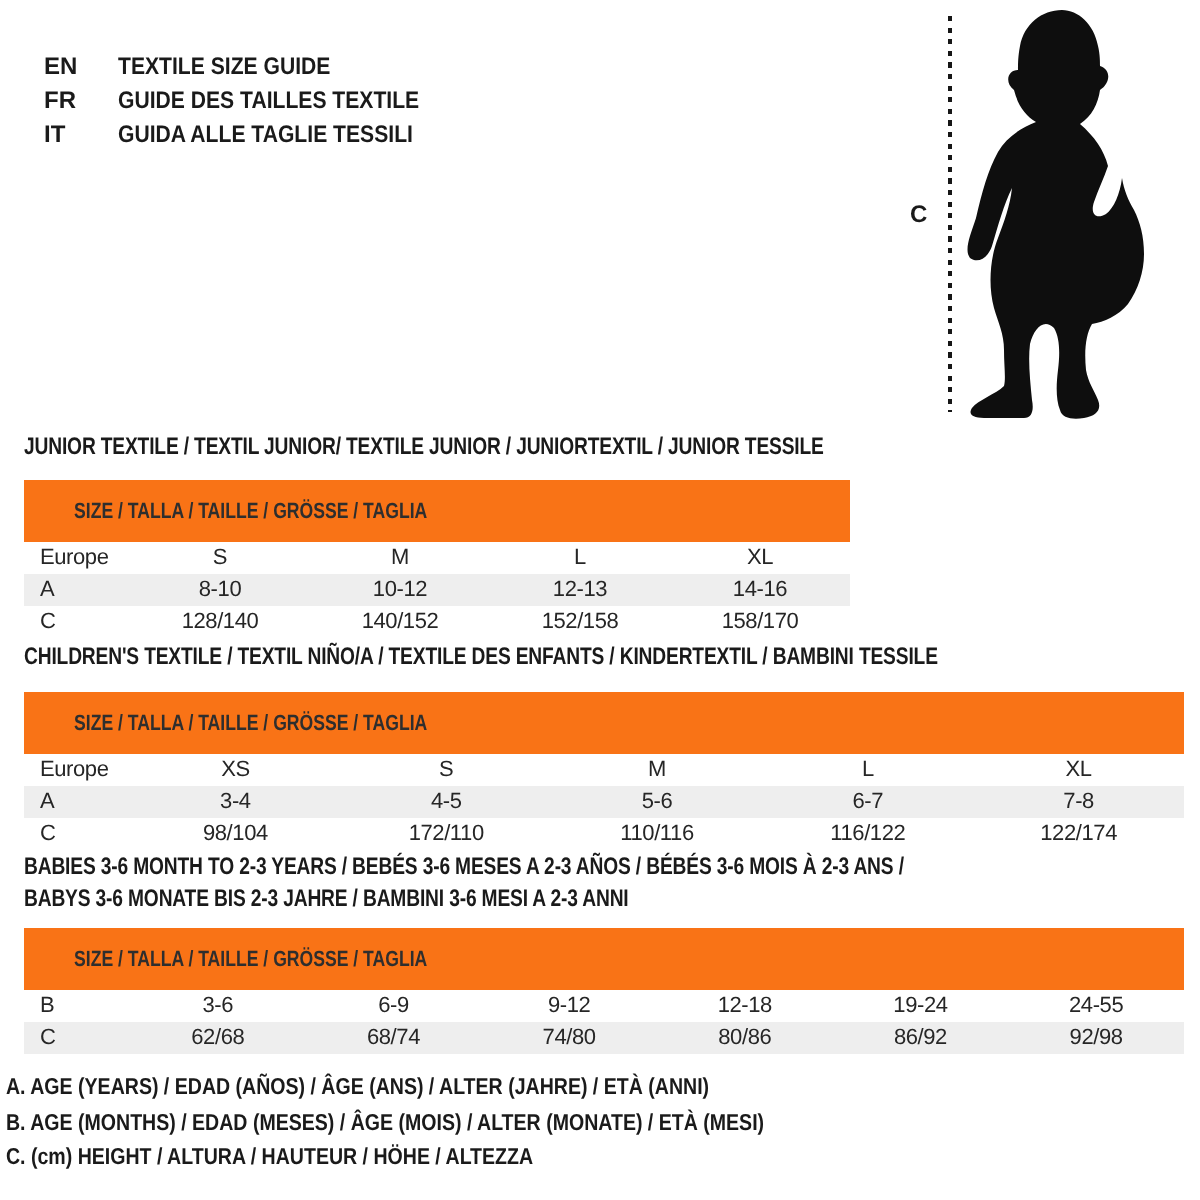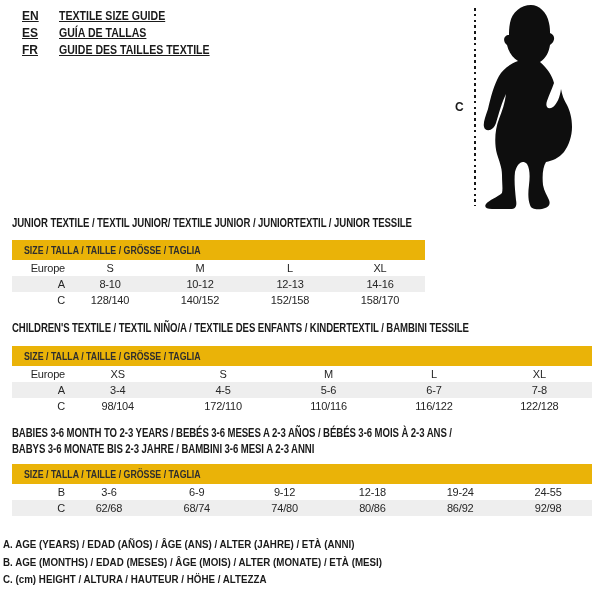--- a/index.html
+++ b/index.html
@@ -1,20 +1,20 @@
 <!DOCTYPE html>
 <html><head>
 <meta charset="utf-8">
 <style>
   html,body{margin:0;padding:0;background:#ffffff;}
   .page{position:relative;width:600px;height:600px;background:#ffffff;overflow:hidden;
         font-family:"Liberation Sans",sans-serif;color:#1a1a1a;}
 
   
-  .lang-block{position:absolute;left:22px;top:9px;text-decoration:underline;}
+  .lang-block{position:absolute;left:22px;top:26px;}
   .lang-row{display:flex;align-items:baseline;height:17px;}
   .lang-code{display:inline-block;width:37px;font-size:12px;font-weight:700;}
   .lang-title{display:inline-block;font-size:12px;font-weight:700;white-space:nowrap;
               transform:scaleX(0.88);transform-origin:0 50%;}
 
   
   .figure-line{position:absolute;left:474px;top:8px;width:2px;height:198px;
                background:repeating-linear-gradient(to bottom,#161616 0px,#161616 2.6px,transparent 2.6px,transparent 5.8px);}
   .figure-label{position:absolute;left:455px;top:100px;font-size:12px;font-weight:700;}
   .silhouette{position:absolute;left:479px;top:1px;}
@@ -26,50 +26,50 @@
   .sec3{top:425px;width:580px;}
   .sec-title{margin:0;font-size:12px;font-weight:700;letter-spacing:-0.1px;line-height:15px;
              white-space:nowrap;transform:scaleX(0.8);transform-origin:0 0;}
   .sec3 .sec-title{line-height:16px;}
   .sec-title .tl{display:block;}
   .sec1 .tbl{margin-top:9px;}
   .sec2 .tbl{margin-top:10px;}
   .sec3 .tbl{margin-top:7px;}
 
   
-  .tbl-head{height:20px;background:#eab308;display:flex;align-items:center;padding-left:12px;}
+  .tbl-head{height:31px;background:#f97316;display:flex;align-items:center;padding-left:25px;}
   .tbl-head-text{display:inline-block;font-size:11px;font-weight:700;color:#2e2e2e;white-space:nowrap;
                  transform:scaleX(0.8);transform-origin:0 50%;}
   .tbl-row{display:flex;height:16px;align-items:center;font-size:11px;color:#262626;}
   .tbl-row.shaded{background:#eeeeee;}
   .cell{flex:1 1 0;text-align:center;letter-spacing:-0.2px;}
-  .cell.label{flex:0 0 45px;text-align:right;padding-left:8px;}
+  .cell.label{flex:0 0 45px;text-align:left;padding-left:8px;}
 
   
   .footnotes{position:absolute;left:3px;top:536px;}
   .footnote{font-size:11.5px;font-weight:700;line-height:17.5px;white-space:nowrap;
             transform:scaleX(0.85);transform-origin:0 50%;}
 </style>
 </head>
 <body>
 
 <div class="page">
 
   <div class="lang-block">
     <div class="lang-row">
       <span class="lang-code">EN</span>
       <span class="lang-title">TEXTILE SIZE GUIDE</span>
     </div>
     <div class="lang-row">
-      <span class="lang-code">ES</span>
-      <span class="lang-title">GUÍA DE TALLAS</span>
+      <span class="lang-code">FR</span>
+      <span class="lang-title">GUIDE DES TAILLES TEXTILE</span>
     </div>
     <div class="lang-row">
-      <span class="lang-code">FR</span>
-      <span class="lang-title">GUIDE DES TAILLES TEXTILE</span>
+      <span class="lang-code">IT</span>
+      <span class="lang-title">GUIDA ALLE TAGLIE TESSILI</span>
     </div>
   </div>
 
   <div class="figure-label">C</div>
   <div class="figure-line"></div>
   <svg class="silhouette" width="118" height="212" viewBox="0 0 118 212" aria-hidden="true">
     <path fill="#0e0e0e" d="M52,4
       C42,4 33,11 31,22 C30,27 30,31 30,34 C25,34 23,40 28,44 C30,52 34,57 39,60
       C31,63 24,68 20,75 C15,84 12,95 9,108 C6,117 3,124 6,128 C10,131 15,128 17,122
       C20,112 23,101 27,93 C26,102 23,110 20,118 C16,128 15,142 18,153 C20,160 23,166 23,174
@@ -133,21 +133,21 @@
         <span class="cell">5-6</span>
         <span class="cell">6-7</span>
         <span class="cell">7-8</span>
       </div>
       <div class="tbl-row">
         <span class="cell label">C</span>
         <span class="cell">98/104</span>
         <span class="cell">172/110</span>
         <span class="cell">110/116</span>
         <span class="cell">116/122</span>
-        <span class="cell">122/128</span>
+        <span class="cell">122/174</span>
       </div>
     </div>
   </section>
 
   <section class="sec sec3">
     <h2 class="sec-title">
       <span class="tl">BABIES 3-6 MONTH TO 2-3 YEARS / BEBÉS 3-6 MESES A 2-3 AÑOS / BÉBÉS 3-6 MOIS À 2-3 ANS /</span>
       <span class="tl">BABYS 3-6 MONATE BIS 2-3 JAHRE / BAMBINI 3-6 MESI A 2-3 ANNI</span>
     </h2>
     <div class="tbl">

